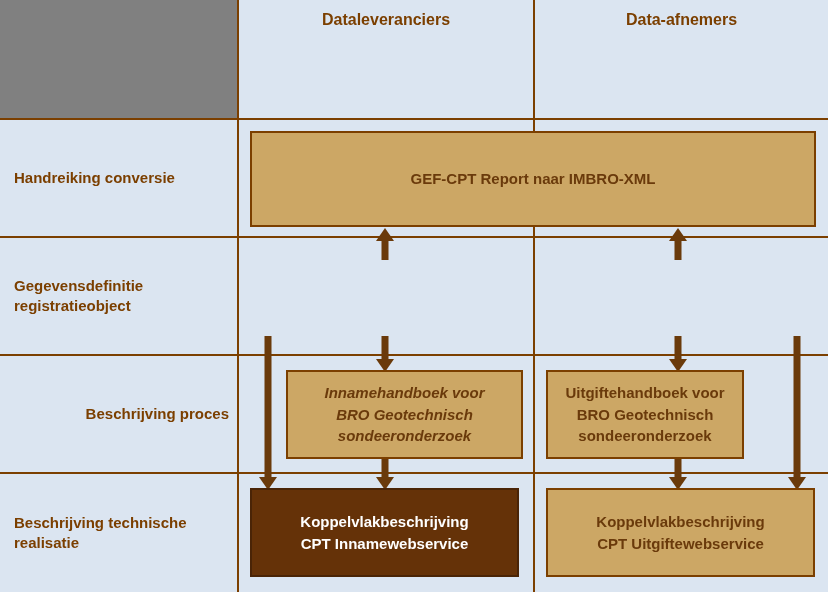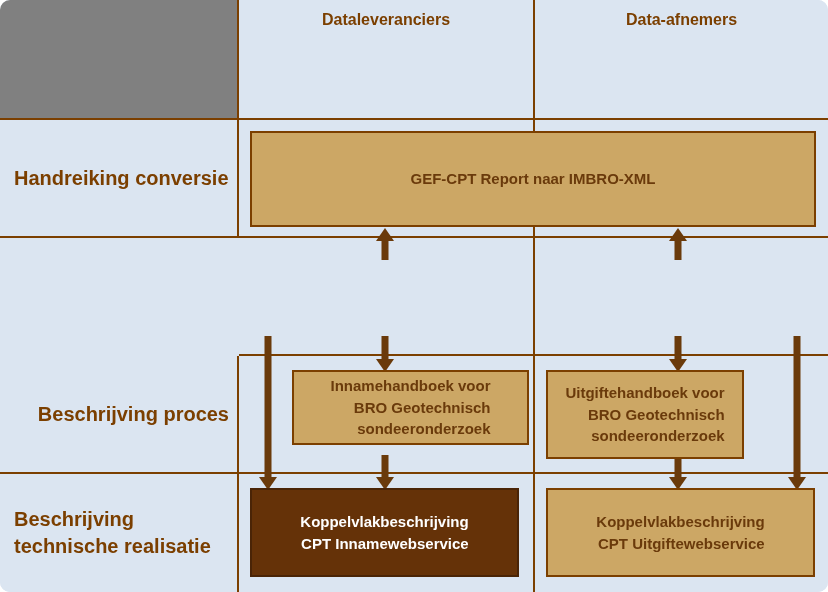--- a/index.html
+++ b/index.html
@@ -7,21 +7,20 @@
     padding: 0;
     background: #ffffff;
   }
   #diagram {
     position: relative;
     width: 828px;
     height: 592px;
     font-family: "Liberation Sans", sans-serif;
     background: #dbe5f1;
     overflow: hidden;
-    border-radius: 10px;
   }
 
   
   .cell {
     position: absolute;
     box-sizing: border-box;
     border-right: 2px solid #7b3f00;
     border-bottom: 2px solid #7b3f00;
     background: #dbe5f1;
   }
@@ -37,41 +36,41 @@
     padding-right: 8px;
   }
   .cell.colhead {
     display: flex;
     align-items: flex-start;
     justify-content: center;
     padding-top: 10px;
   }
   .rowlabel-text {
     color: #7b3f00;
-    font-size: 20px;
+    font-size: 15px;
     font-weight: bold;
     line-height: 1.35;
   }
   .colhead-text {
     color: #7b3f00;
     font-size: 16px;
     font-weight: bold;
     line-height: 1.2;
   }
 
   
   .box {
     position: absolute;
     box-sizing: border-box;
     border: 2px solid #7b3f00;
     background: #cca765;
     display: flex;
     align-items: center;
     justify-content: center;
-    text-align: right;
+    text-align: center;
     z-index: 4;
   }
   .box-text {
     color: #6a3a0b;
     font-size: 15px;
     font-weight: bold;
     line-height: 1.45;
     padding: 0 8px;
     white-space: pre-line;
   }
@@ -137,20 +136,23 @@
   <div class="cell colhead" style="left:535px; top:0px; width:293px; height:120px; border-right:none;">
     <span class="colhead-text">Data-afnemers</span>
   </div>
 
   <div class="cell rowlabel" style="left:0px; top:120px; width:239px; height:118px;">
     <span class="rowlabel-text">Handreiking conversie</span>
   </div>
   <div class="cell" style="left:239px; top:120px; width:296px; height:118px;"></div>
   <div class="cell" style="left:535px; top:120px; width:293px; height:118px; border-right:none;"></div>
 
+  <div class="cell rowlabel" style="left:0px; top:238px; width:239px; height:118px;">
+    <span class="rowlabel-text">Gegevensdefinitie registratieobject</span>
+  </div>
   <div class="cell" style="left:239px; top:238px; width:296px; height:118px;"></div>
   <div class="cell" style="left:535px; top:238px; width:293px; height:118px; border-right:none;"></div>
 
   <div class="cell rowlabel" style="left:0px; top:356px; width:239px; height:118px;justify-content:flex-end;">
     <span class="rowlabel-text">Beschrijving proces</span>
   </div>
   <div class="cell" style="left:239px; top:356px; width:296px; height:118px;"></div>
   <div class="cell" style="left:535px; top:356px; width:293px; height:118px; border-right:none;"></div>
 
   <div class="cell rowlabel" style="left:0px; top:474px; width:239px; height:118px; border-bottom:none;">
@@ -196,21 +198,21 @@
   <div class="arrow down" style="left:667px; top:455px; width:22px; height:35px;">
     <div class="shaft"></div>
     <div class="head"></div>
   </div>
 
   <div class="box" style="left:250px; top:131px; width:566px; height:96px;">
     <span class="box-text">GEF-CPT Report naar IMBRO-XML</span>
   </div>
 
 
-  <div class="box" style="left:292px; top:370px; width:237px; height:75px;">
+  <div class="box" style="left:286px; top:370px; width:237px; height:89px;font-style:italic;">
     <span class="box-text">Innamehandboek voor
 BRO Geotechnisch
 sondeeronderzoek</span>
   </div>
 
   <div class="box" style="left:546px; top:370px; width:198px; height:89px;">
     <span class="box-text">Uitgiftehandboek voor
 BRO Geotechnisch
 sondeeronderzoek</span>
   </div>

